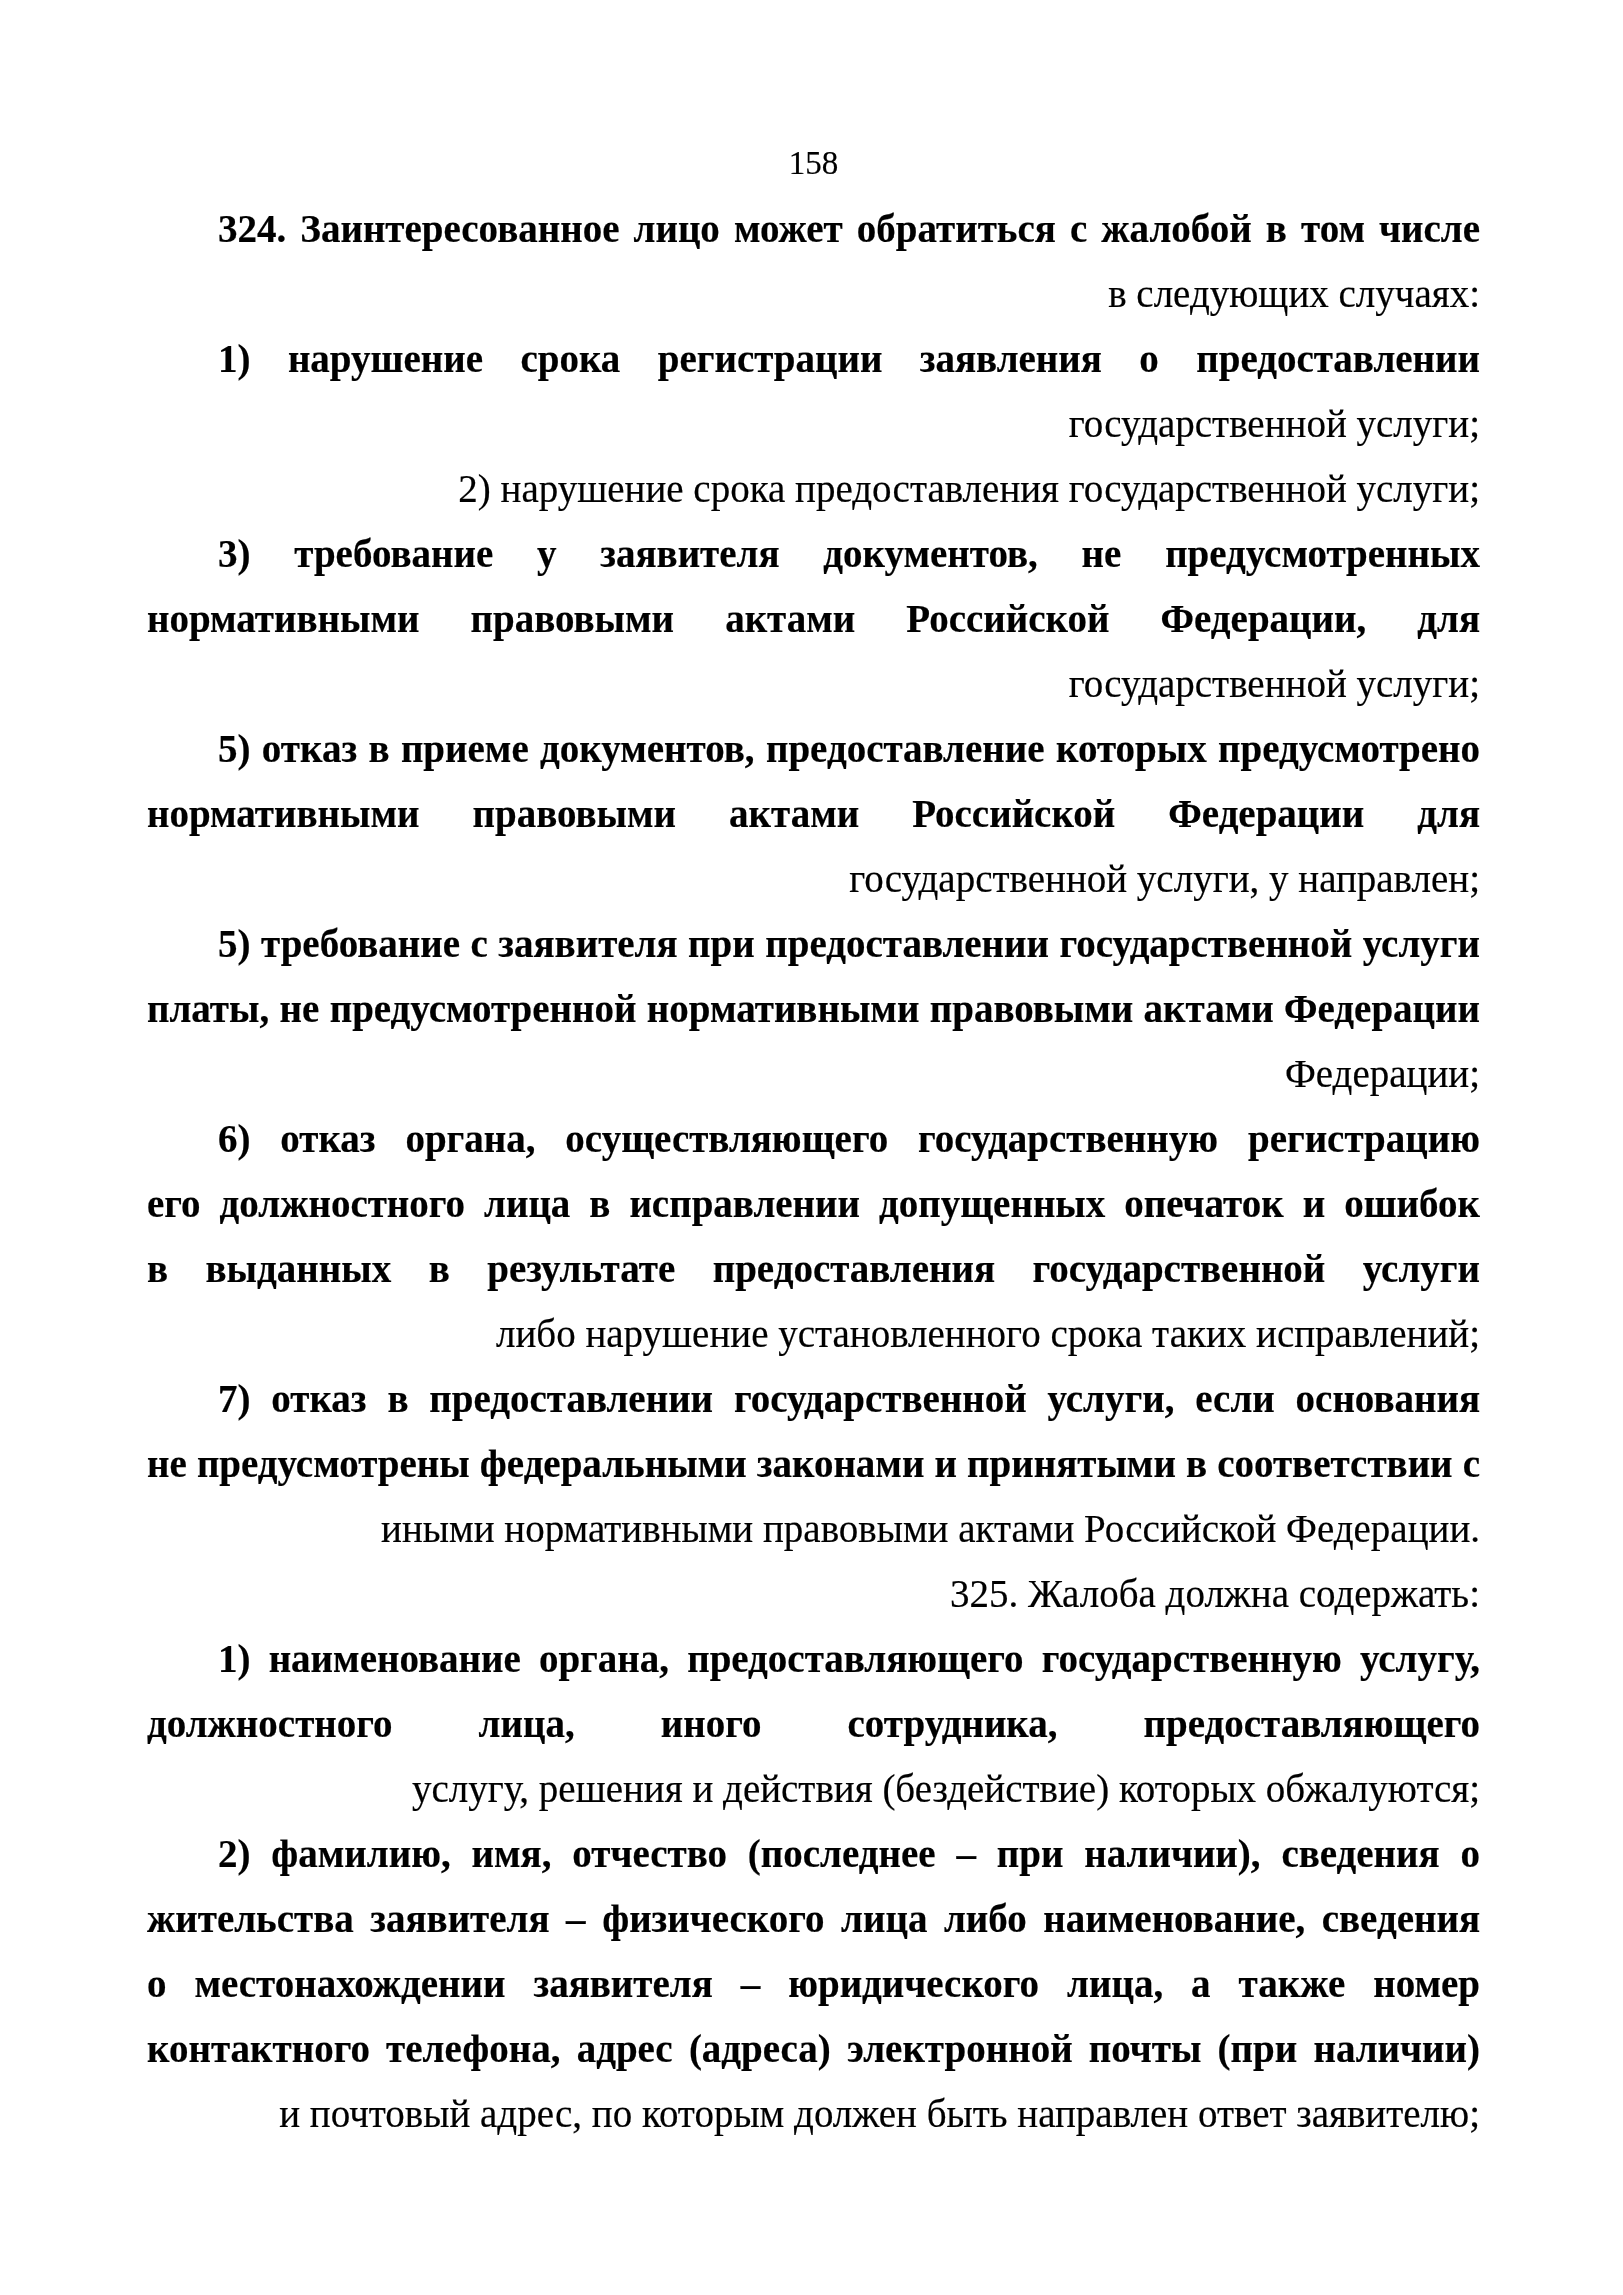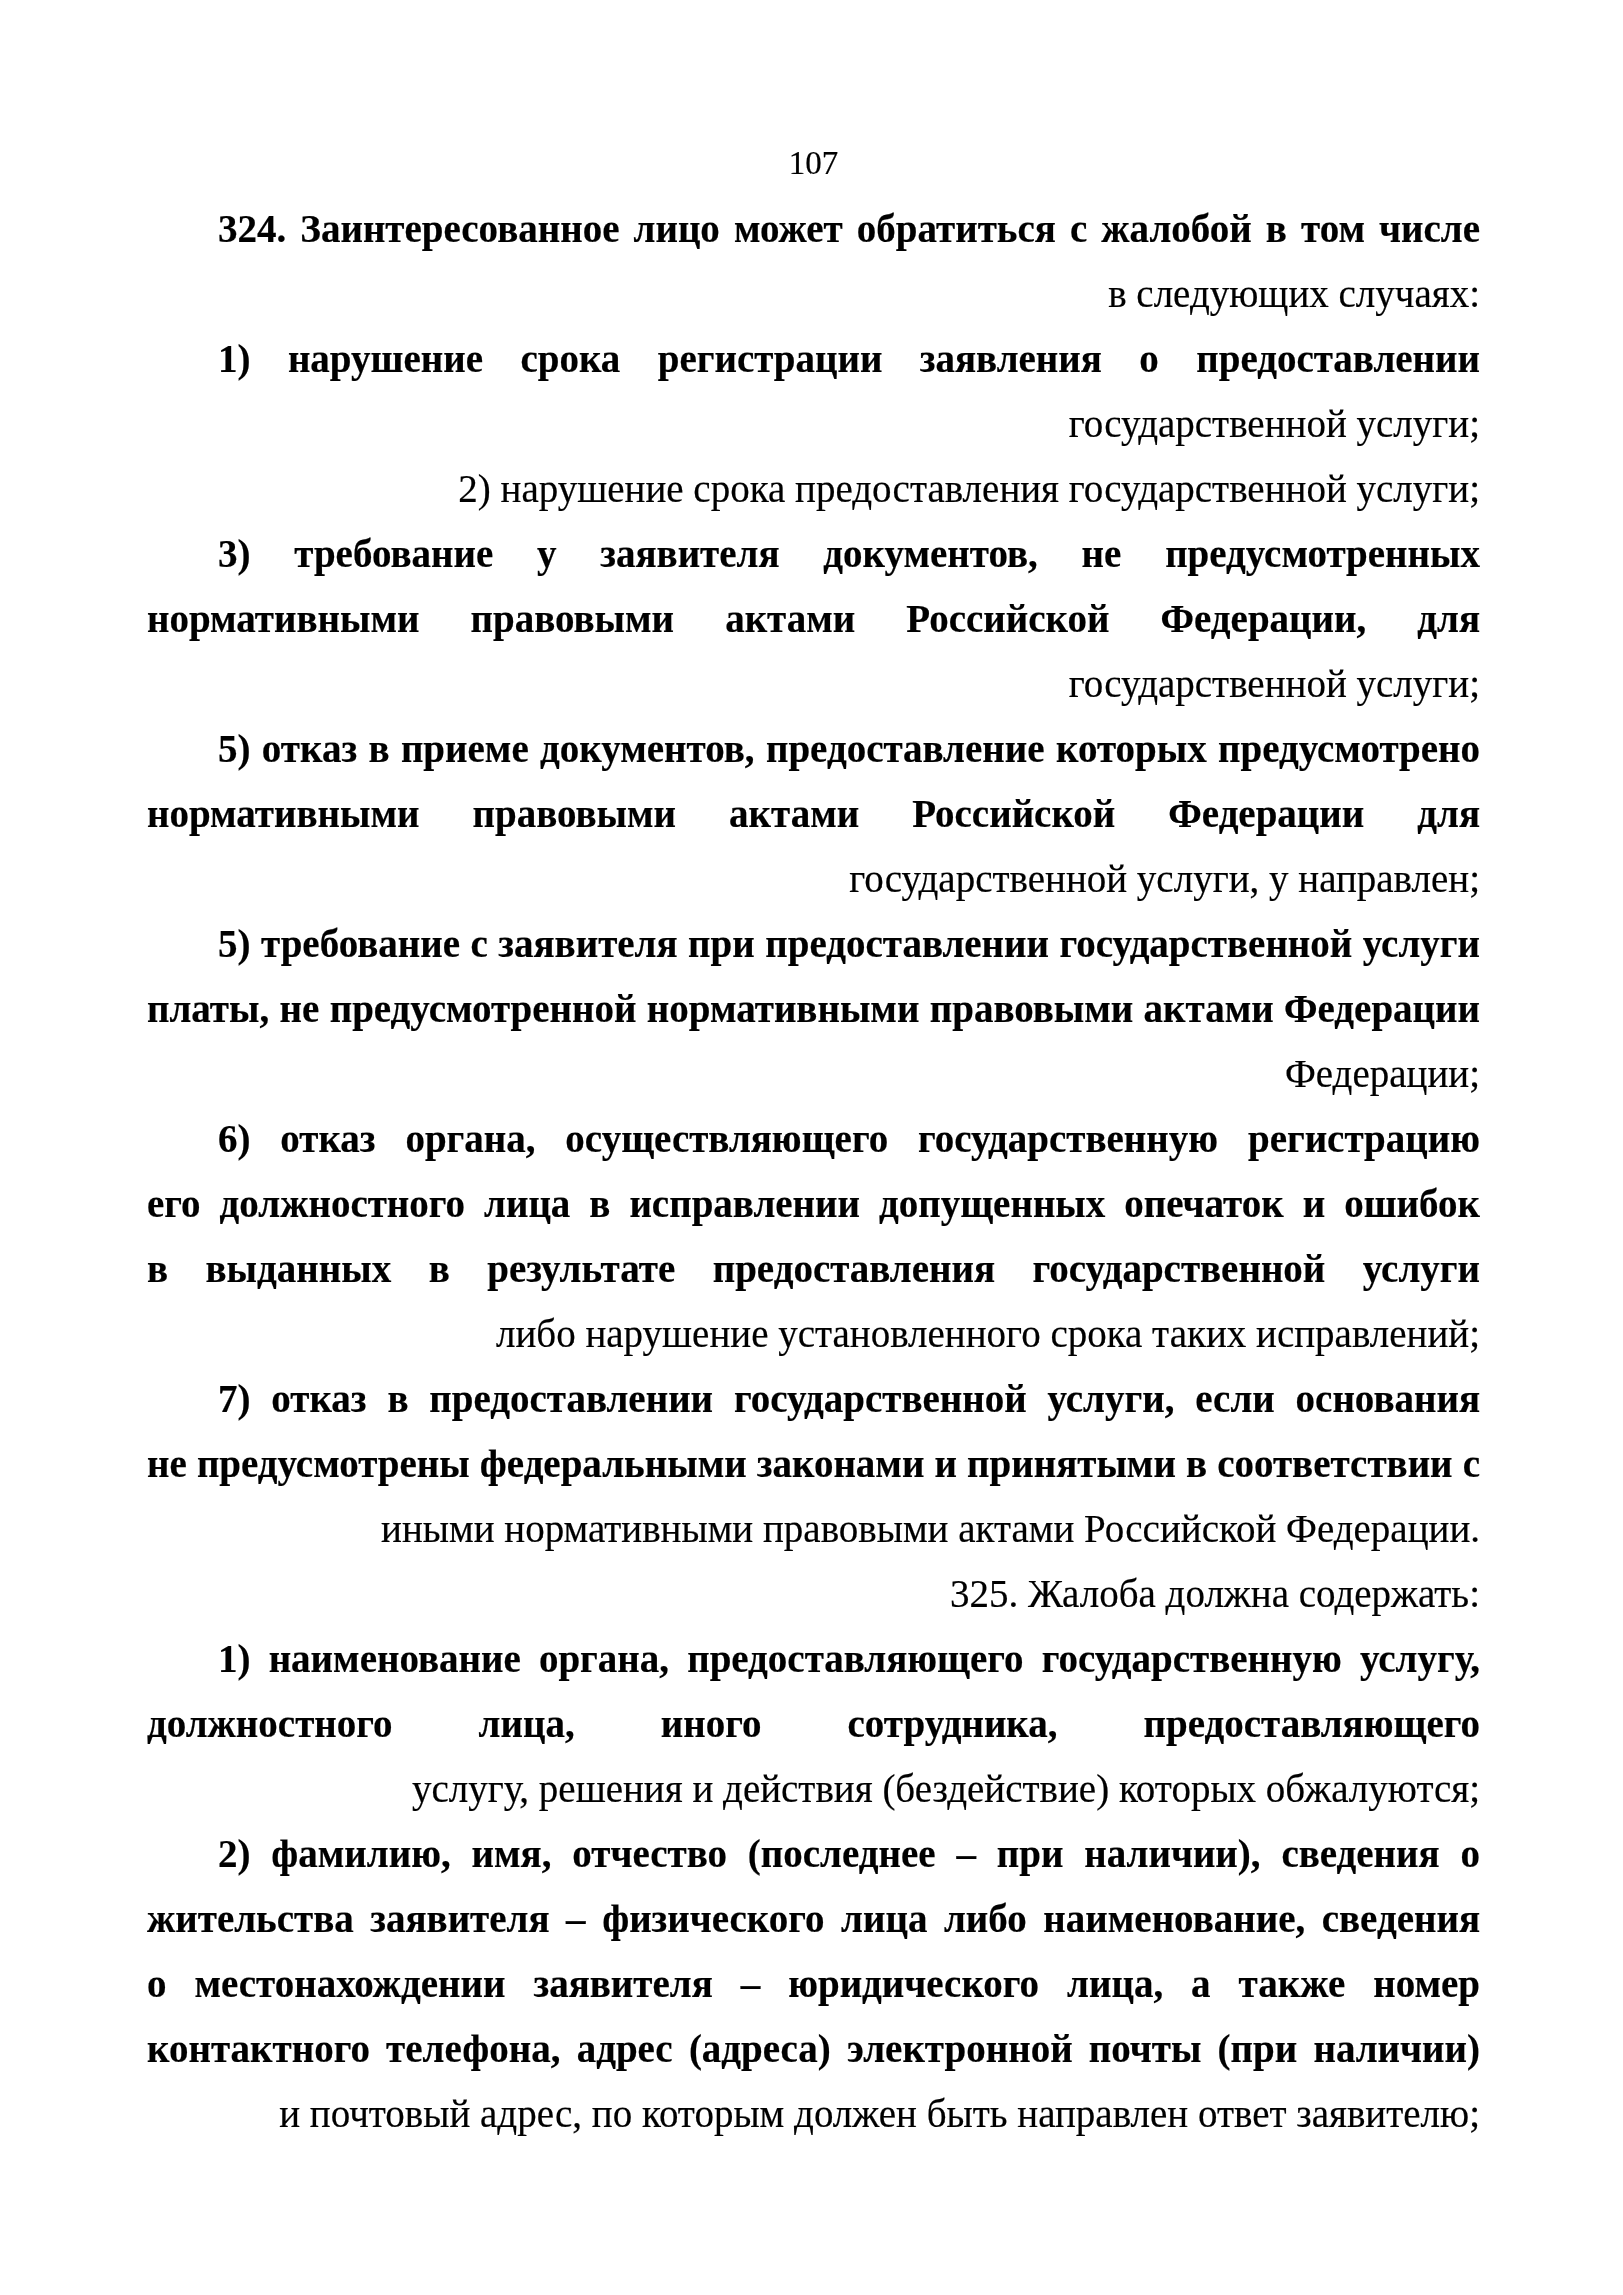--- a/index.html
+++ b/index.html
@@ -38,21 +38,21 @@
     font-weight: bold;
   }
   .line.first {
     padding-left: 71px;
   }
 </style>
 </head>
 <body>
 
 <div class="page">
-  <div class="page-number">107</div>
+  <div class="page-number">158</div>
   <div class="doc-body">
       <div class="line first just">324. Заинтересованное лицо может обратиться с жалобой в том числе</div>
       <div class="line">в следующих случаях:</div>
       <div class="line first just">1) нарушение срока регистрации заявления о предоставлении</div>
       <div class="line">государственной услуги;</div>
       <div class="line first">2) нарушение срока предоставления государственной услуги;</div>
       <div class="line first just">3) требование у заявителя документов, не предусмотренных</div>
       <div class="line just">нормативными правовыми актами Российской Федерации, для предоставления</div>
       <div class="line">государственной услуги;</div>
       <div class="line first just">5) отказ в приеме документов, предоставление которых предусмотрено</div>

